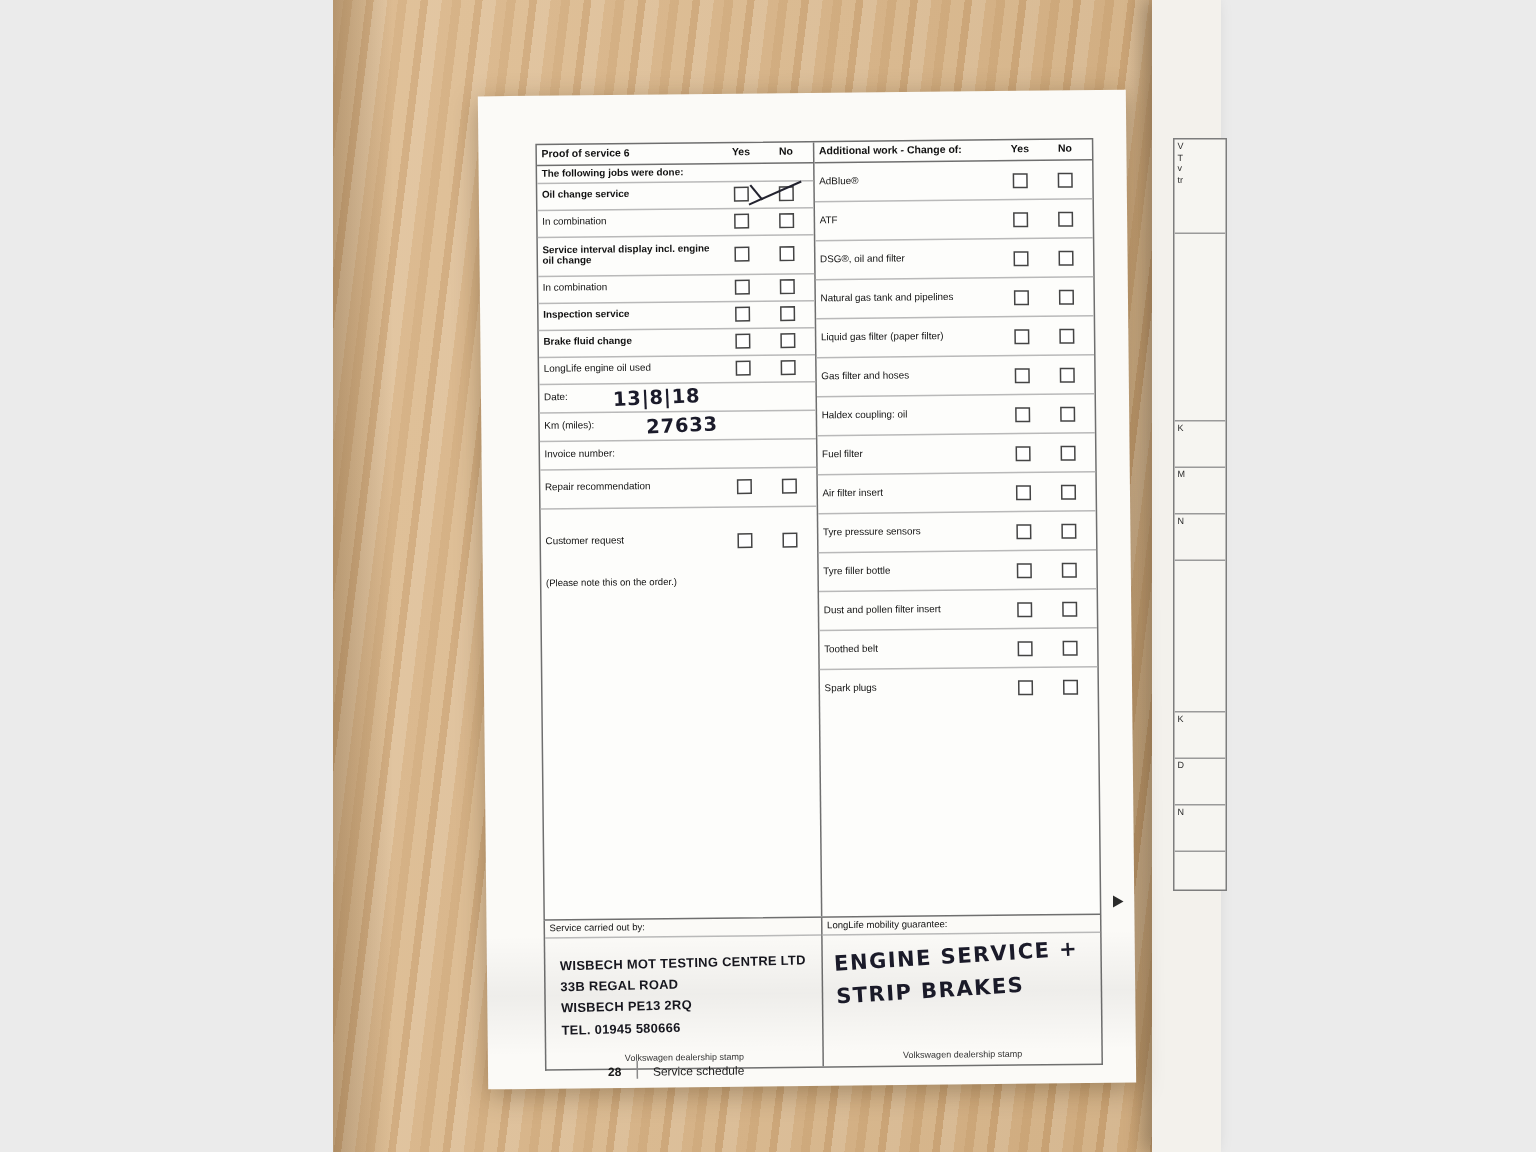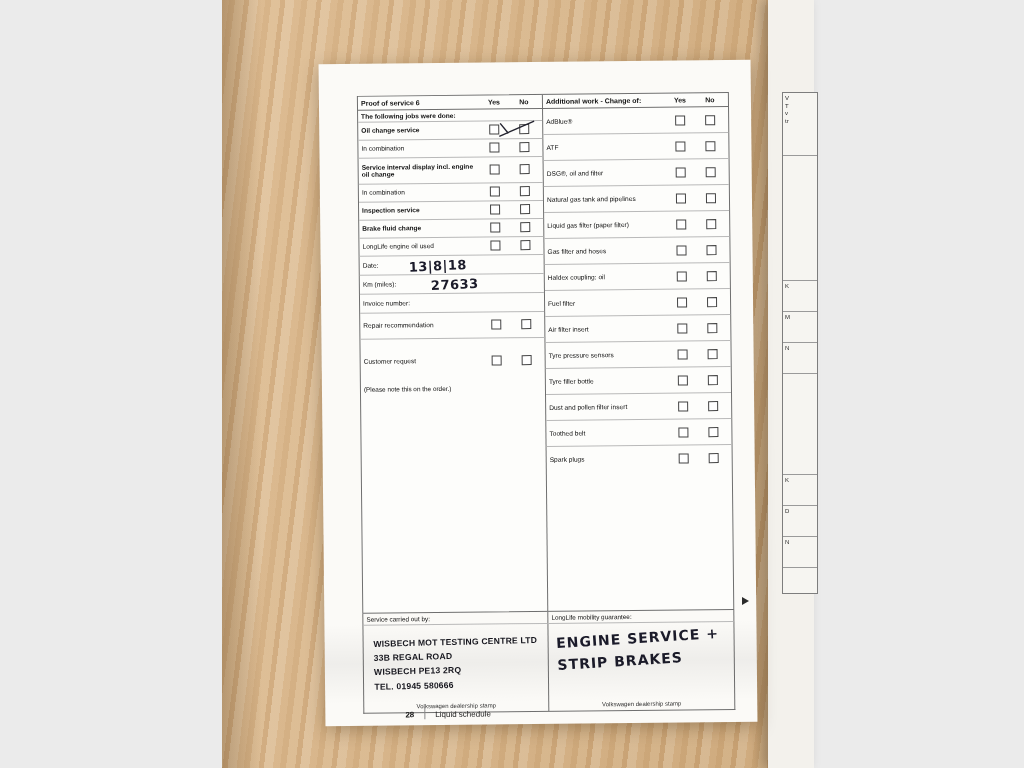--- a/index.html
+++ b/index.html
@@ -579,19 +579,19 @@
         </div>
         <div class="stamp-foot">Volkswagen dealership stamp</div>
       </div>
     </div>
 
     <div class="page-crease"></div>
 
     <div class="page-foot">
       <span class="num">28</span>
       <span class="bar"></span>
-      <span>Liquid schedule</span>
+      <span>Service schedule</span>
     </div>
   </div>
 
   <div class="page-marker"></div>
 
 </div>
 
 </body></html>

